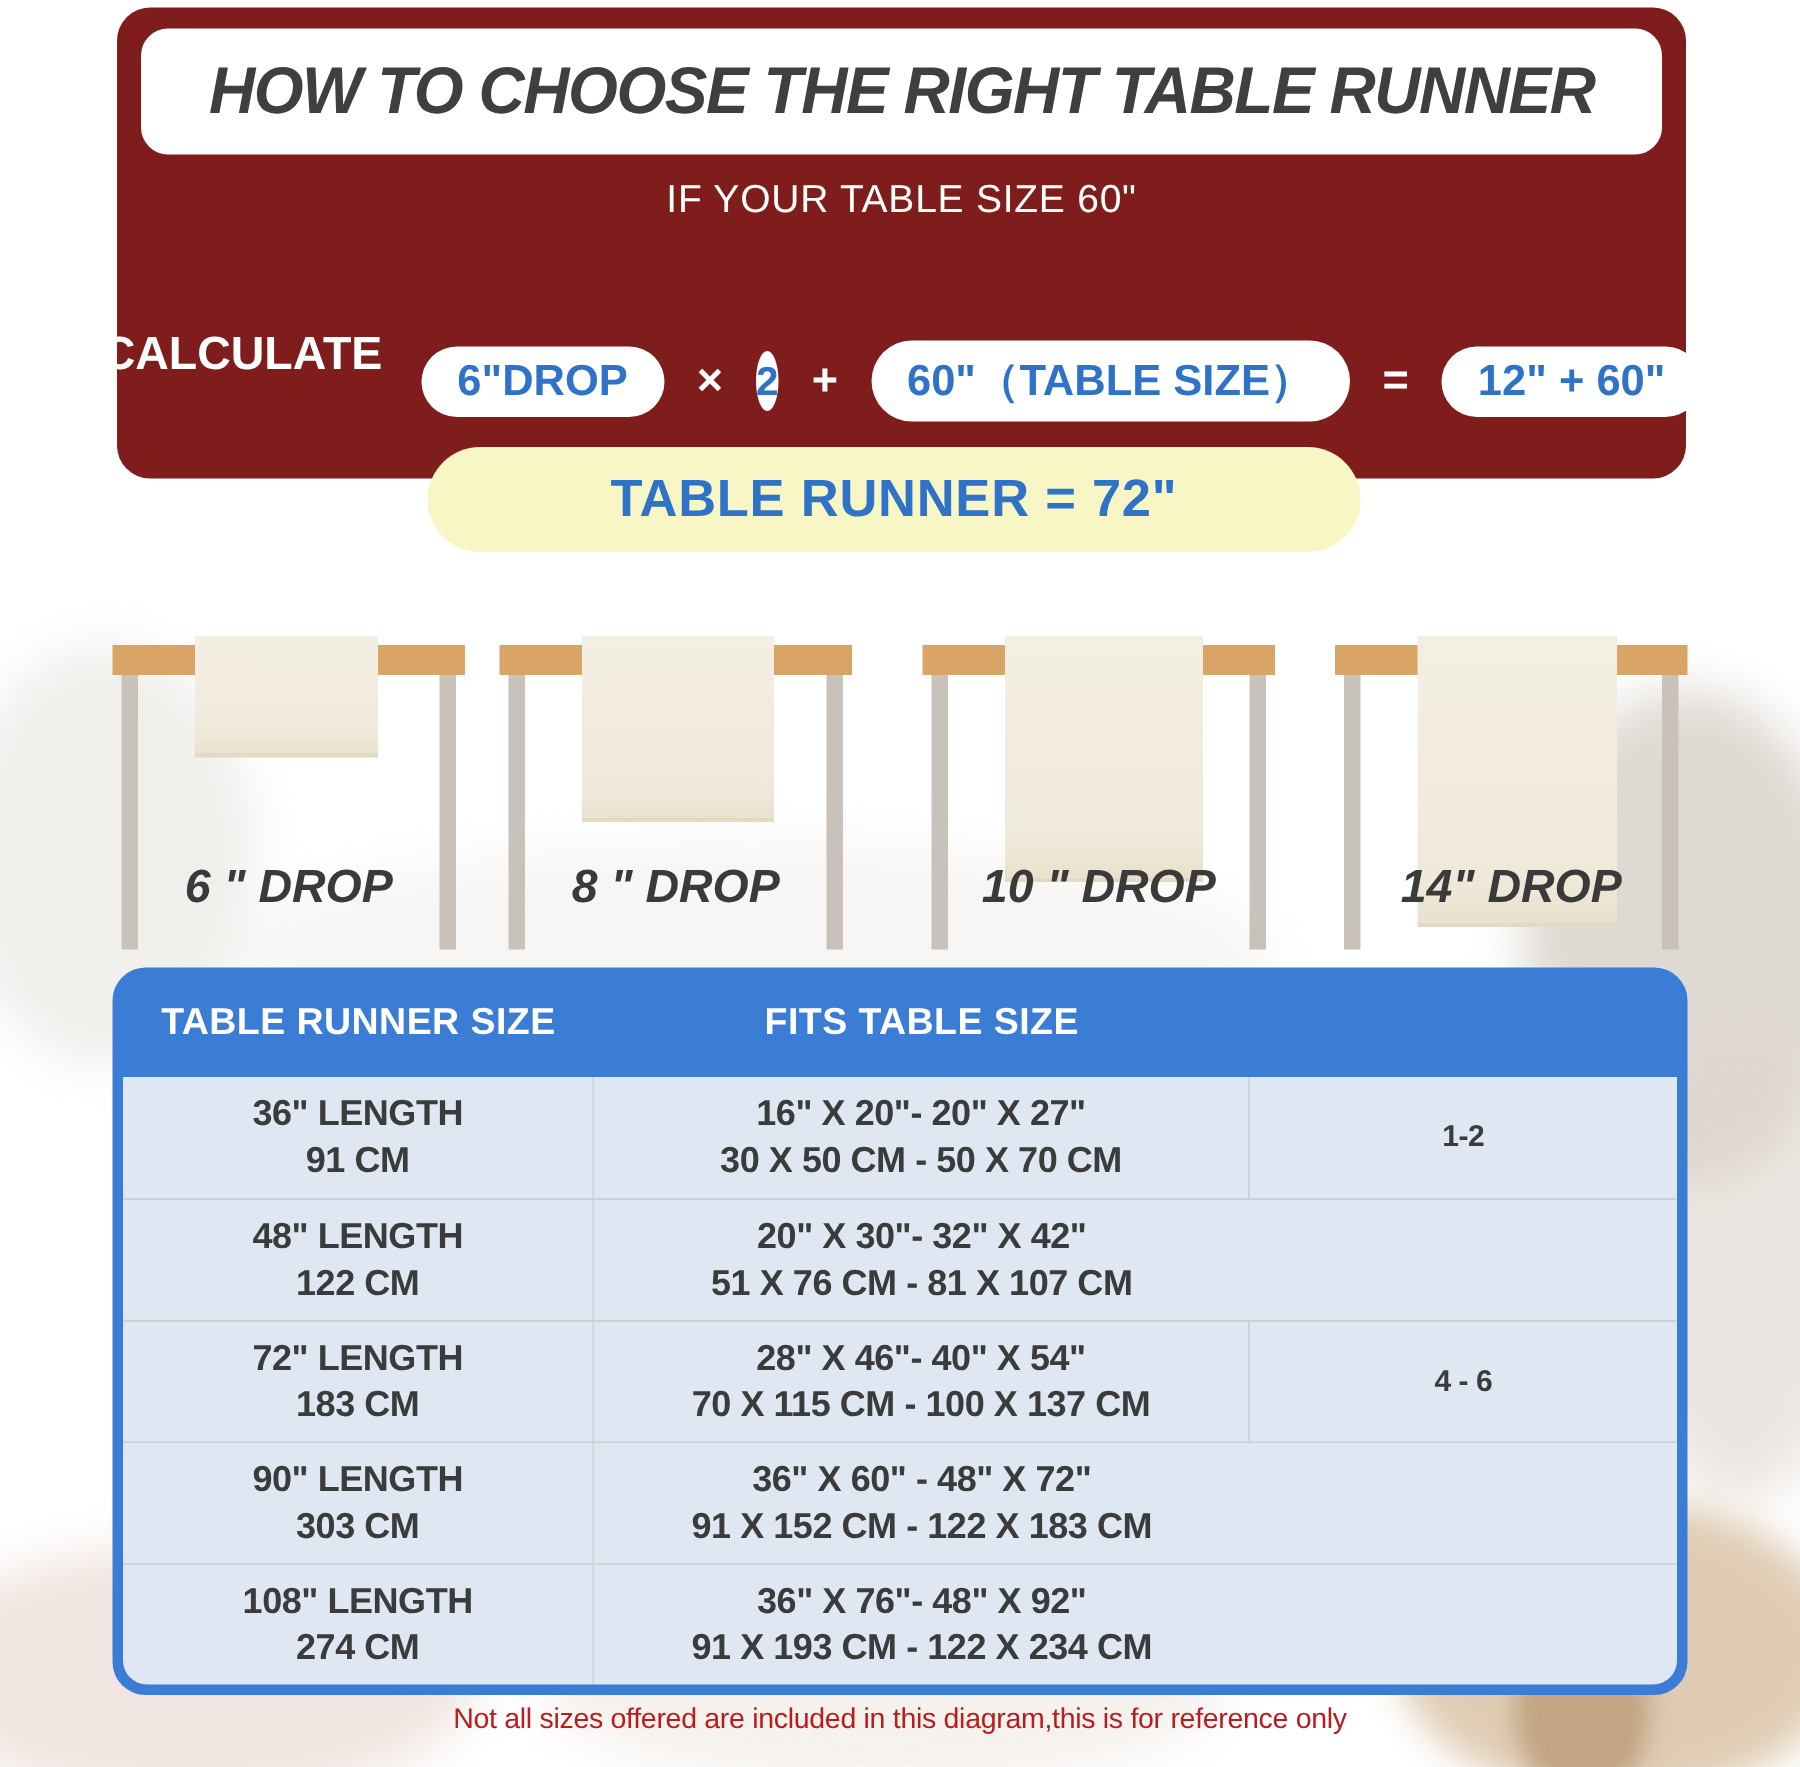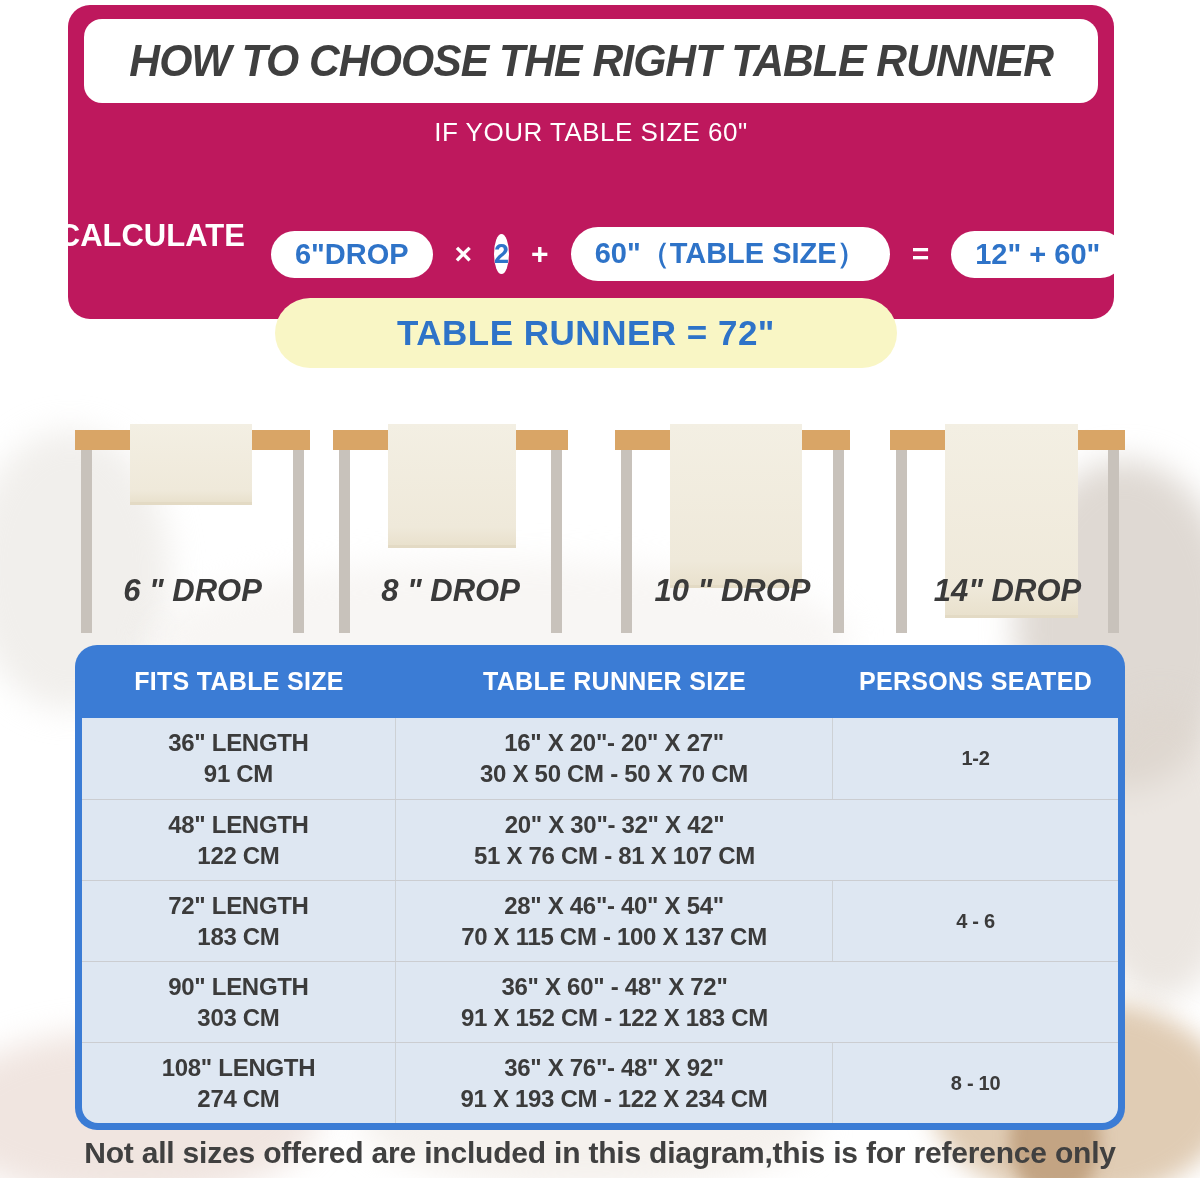--- a/index.html
+++ b/index.html
@@ -11,22 +11,22 @@
   .blob.chairs-right   { left:1015px; top:460px;  width:220px; height:330px; background:rgba(206,197,188,0.65); }
   .blob.chairs-right2  { left:1080px; top:700px;  width:160px; height:300px; background:rgba(222,214,205,0.6); }
   .blob.wood-bottom    { left:930px;  top:1000px; width:300px; height:200px; background:rgba(198,162,118,0.55); filter:blur(12px); }
   .blob.wood-bottom2   { left:1010px; top:1080px; width:90px;  height:120px; background:rgba(166,123,82,0.5);  filter:blur(8px); }
   .blob.pink-left      { left:-60px;  top:1030px; width:380px; height:170px; background:rgba(228,207,198,0.55); }
   .blob.grey-left      { left:-30px;  top:430px;  width:200px; height:280px; background:rgba(228,223,218,0.5); }
   .blob.center-bottom  { left:360px;  top:1050px; width:460px; height:140px; background:rgba(236,228,219,0.5); }
   .blob.mid-haze       { left:150px;  top:560px;  width:700px; height:160px; background:rgba(244,240,236,0.6); }
 
   
-  .top-panel { position:absolute; left:68px; top:5px; width:1046px; height:314px;
-               background:#be185d; border-radius:22px; }
+  .top-panel { position:absolute; left:78px; top:5px; width:1046px; height:314px;
+               background:#7f1d1d; border-radius:22px; }
   .title-box { position:absolute; left:16px; right:16px; top:14px; height:84px;
                background:#ffffff; border-radius:18px; display:flex; align-items:center; justify-content:center; }
   .title-box .title { font-size:44px; font-weight:bold; font-style:italic; color:#3f3f3f;
                       letter-spacing:-1px; white-space:nowrap; transform:scaleX(0.97); }
   .subtitle { position:absolute; left:0; width:100%; text-align:center; color:#ffffff;
               font-size:26px; letter-spacing:0.5px; }
   .subtitle.line1 { top:112px; }
   .subtitle.line2 { top:148px; }
 
   .calc-row { position:absolute; left:0; top:222px; width:100%; height:54px;
@@ -73,21 +73,21 @@
                display:grid; grid-template-rows:repeat(5,1fr); }
   .srow { display:grid; grid-template-columns:30.3% 42.2% 27.5%; }
   .srow + .srow { border-top:1px solid rgba(175,168,160,0.4); }
   .scell { display:flex; flex-direction:column; align-items:center; justify-content:center; gap:3px; }
   .scell:not(:last-child) { border-right:1px solid rgba(175,168,160,0.35); }
   .scell .ln { color:#3b3b3b; font-size:24px; font-weight:bold; letter-spacing:-0.3px; white-space:nowrap; }
   .scell.persons .ln { font-size:20px; }
 
   
   .footer-note { position:absolute; left:0; top:1136px; width:100%; text-align:center;
-                 color:#404040; font-size:30px; font-weight:bold; letter-spacing:-0.2px; }
+                 color:#b91c1c; font-size:19px; font-weight:normal; letter-spacing:-0.2px; }
 </style>
 </head>
 <body>
 
 <div class="canvas">
 
   <div>
     <div class="blob grey-left"></div>
     <div class="blob mid-haze"></div>
     <div class="blob chairs-right"></div>
@@ -144,23 +144,22 @@
   <div class="drop-example t4">
     <div class="runner"></div>
     <div class="table-top"></div>
     <div class="leg left"></div>
     <div class="leg right"></div>
     <div class="drop-label">14" DROP</div>
   </div>
 
   <div class="size-panel">
     <div class="size-header">
+      <div class="hcell">TABLE RUNNER SIZE</div>
       <div class="hcell">FITS TABLE SIZE</div>
-      <div class="hcell">TABLE RUNNER SIZE</div>
-      <div class="hcell">PERSONS SEATED</div>
     </div>
     <div class="size-body">
 
       <div class="srow">
         <div class="scell">
           <span class="ln">36" LENGTH</span>
           <span class="ln">91 CM</span>
         </div>
         <div class="scell">
           <span class="ln">16" X 20"- 20" X 27"</span>
@@ -209,23 +208,20 @@
 
       <div class="srow">
         <div class="scell">
           <span class="ln">108" LENGTH</span>
           <span class="ln">274 CM</span>
         </div>
         <div class="scell">
           <span class="ln">36" X 76"- 48" X 92"</span>
           <span class="ln">91 X 193 CM - 122 X 234 CM</span>
         </div>
-        <div class="scell persons">
-          <span class="ln">8 - 10</span>
-        </div>
       </div>
 
     </div>
   </div>
 
   <div class="footer-note">Not all sizes offered are included in this diagram,this is for reference only</div>
 
 </div>
 
 </body></html>

